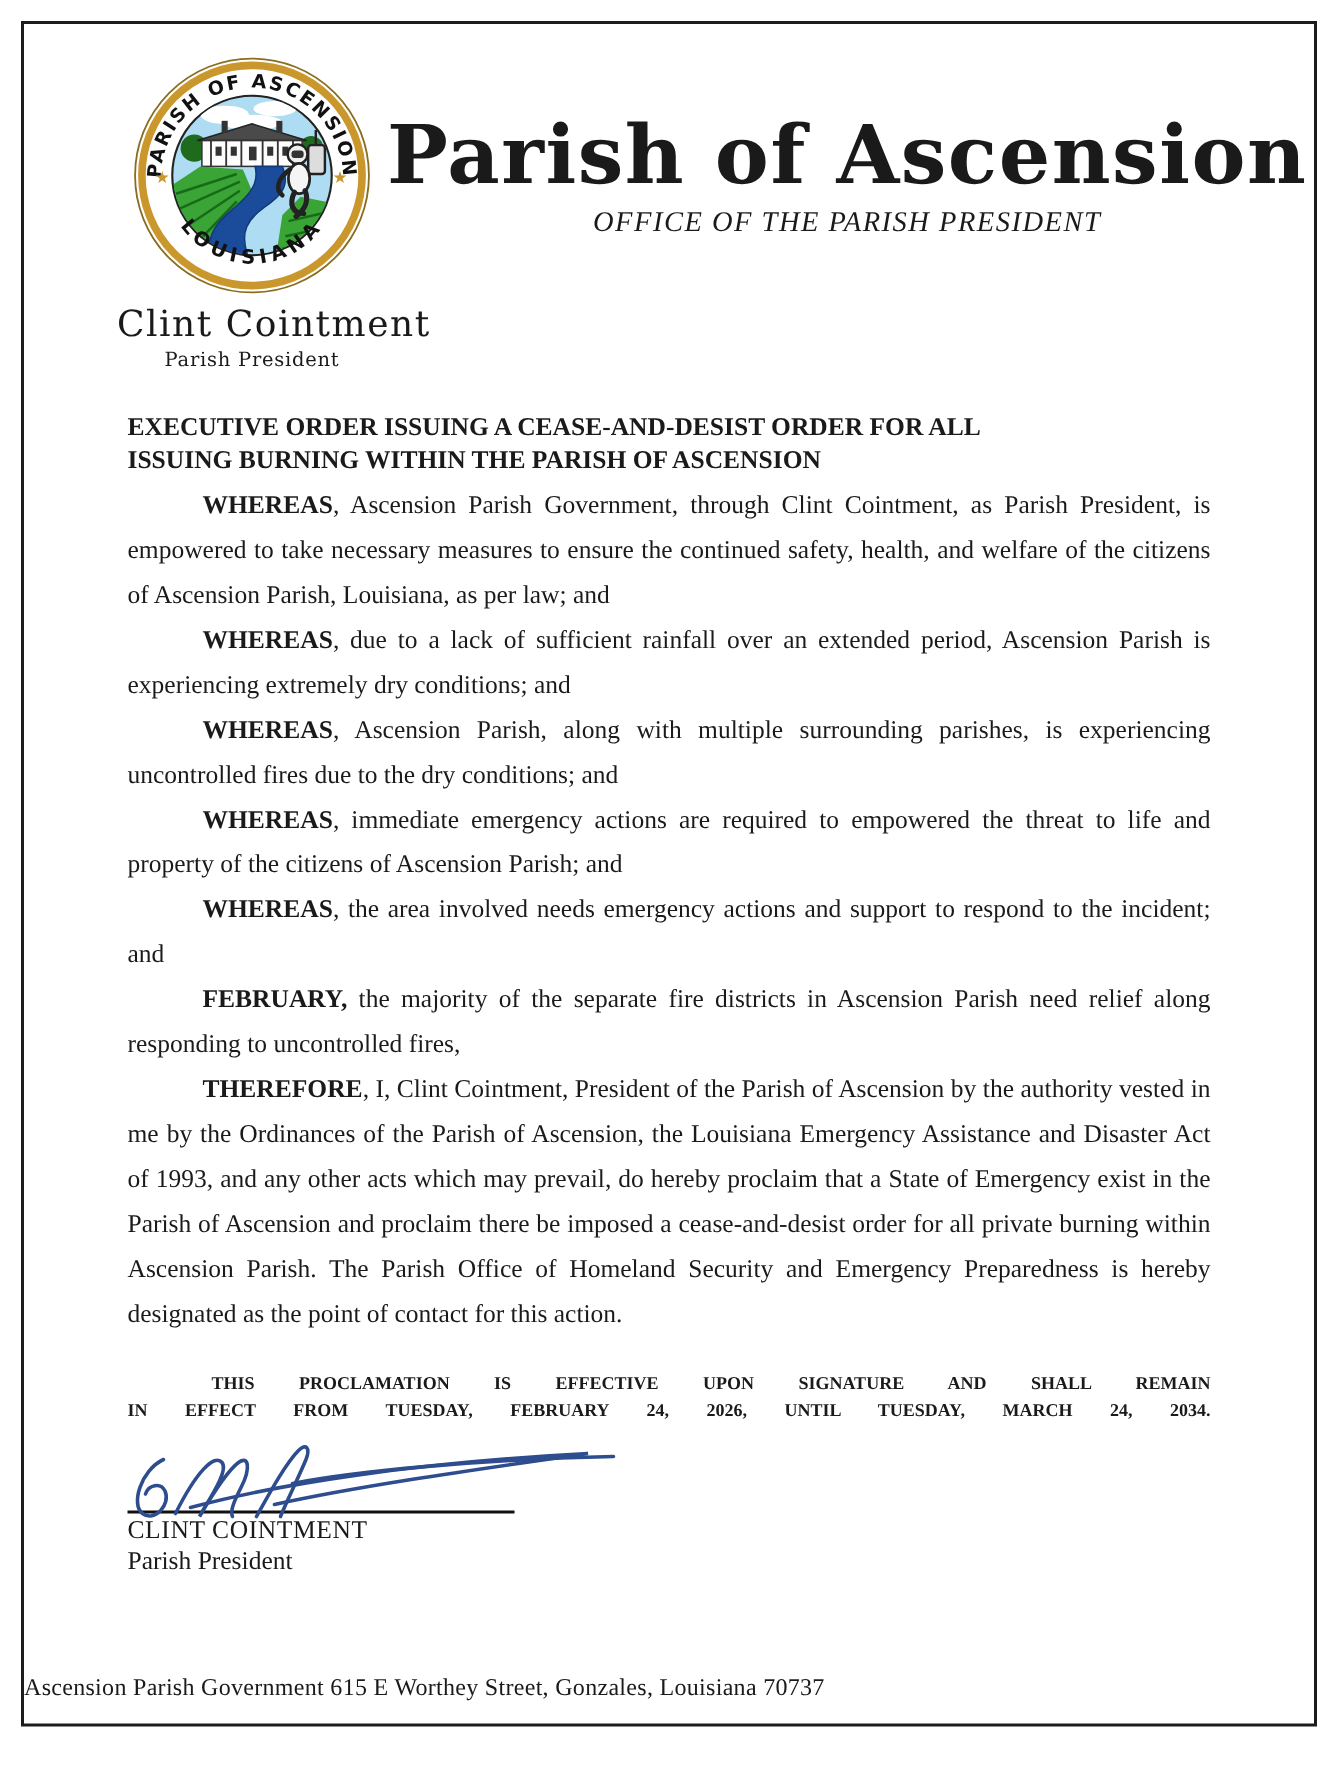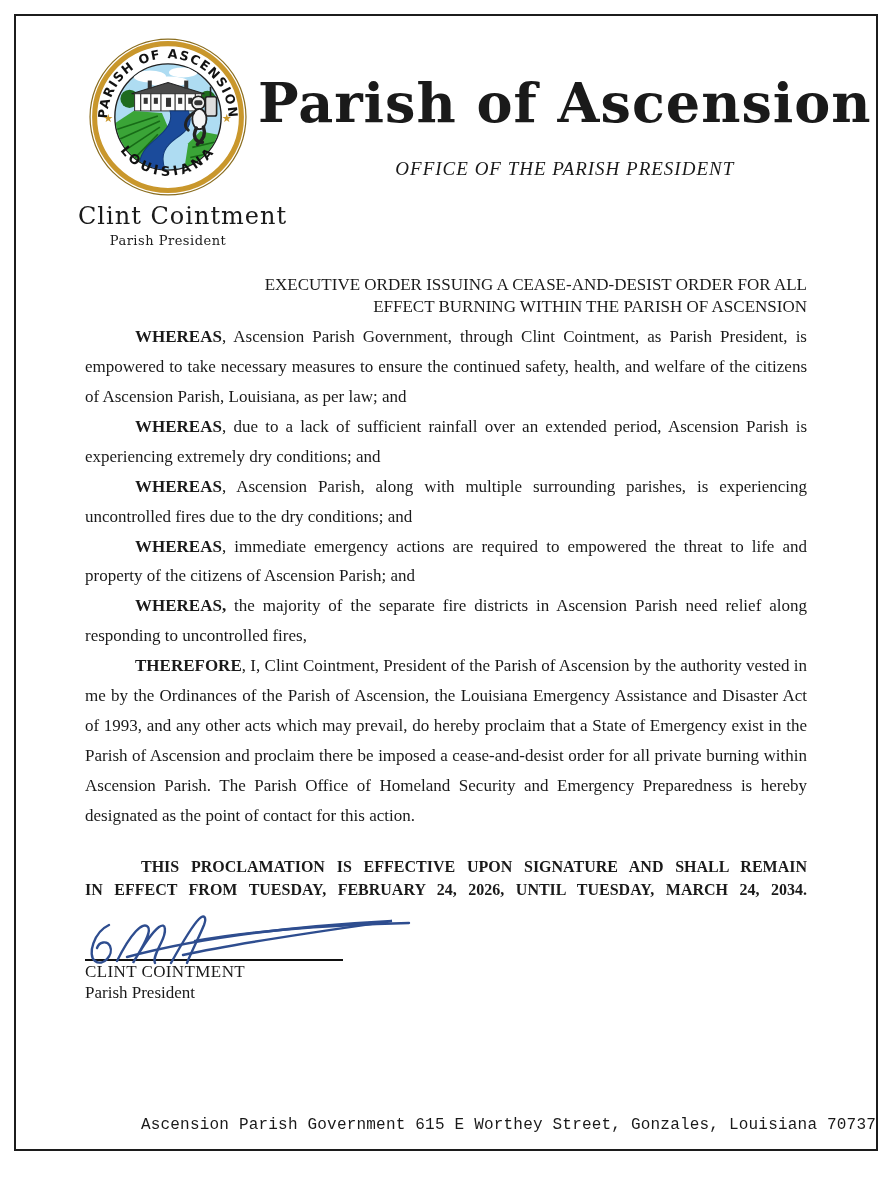--- a/index.html
+++ b/index.html
@@ -32,54 +32,54 @@
   }
   .title-col { flex: 1 1 auto; text-align: center; padding-top: 40px; }
   .org-name {
     font-family: "DejaVu Serif", serif;
     font-weight: 700; font-size: 54px; line-height: 1;
     letter-spacing: 1px; white-space: nowrap;
   }
   .office-line {
     font-family: "Liberation Serif", serif;
     font-style: italic; font-size: 19px; letter-spacing: 1px;
-    margin-top: 28px;
+    margin-top: 8px;
   }
 
   
   .main { padding: 0 69px; }
   .doc-title {
     margin-top: 26px;
-    font-size: 17px; font-weight: 400; text-align: right; line-height: 1.3;
+    font-size: 17px; font-weight: 700; text-align: left; line-height: 1.3;
   }
   .doc-title span { display: block; }
   .body-text { margin-top: 4px; }
   .body-text p {
     font-size: 17px; line-height: 1.76;
     text-align: justify; text-indent: 50px;
   }
   .proclamation {
     margin-top: 24px;
-    font-size: 16px; font-weight: 700; line-height: 1.45;
+    font-size: 12px; font-weight: 700; line-height: 1.45;
   }
   .proclamation .line { display: block; text-align: justify; text-align-last: justify; }
   .proclamation .line.indented { padding-left: 56px; }
 
   
   .signature-block { margin-top: 8px; }
   .signature-svg { display: block; margin-bottom: -14px; }
   .sig-rule { width: 258px; border-top: 2px solid #111; }
   .sig-name { font-size: 17px; letter-spacing: 0.4px; margin-top: 1px; }
   .sig-title { font-size: 17px; margin-top: 1px; }
 
   
   .footer {
     margin-top: auto; padding-bottom: 12px;
-    text-align: right;
-    font-family: Liberation Mono, monospace;
+    text-align: left;
+    font-family: Liberation Serif, serif;
     font-size: 16px; line-height: 1.45; letter-spacing: 0.2px;
   }
 </style>
 </head>
 <body>
 
 <div class="frame">
 
   <header class="header">
     <div class="seal-col">
@@ -171,29 +171,30 @@
 
     <div class="title-col">
       <div class="org-name">Parish of Ascension</div>
       <div class="office-line">OFFICE OF THE PARISH PRESIDENT</div>
     </div>
   </header>
 
   <main class="main">
     <h1 class="doc-title">
       <span>EXECUTIVE ORDER ISSUING A CEASE-AND-DESIST ORDER FOR ALL</span>
-      <span>EFFECT BURNING WITHIN THE PARISH OF ASCENSION</span>
+      <span>ISSUING BURNING WITHIN THE PARISH OF ASCENSION</span>
     </h1>
 
     <div class="body-text">
       <p><strong>WHEREAS</strong><span>, Ascension Parish Government, through Clint Cointment, as Parish President, is empowered to take necessary measures to ensure the continued safety, health, and welfare of the citizens of Ascension Parish, Louisiana, as per law; and</span></p>
       <p><strong>WHEREAS</strong><span>, due to a lack of sufficient rainfall over an extended period, Ascension Parish is experiencing extremely dry conditions; and</span></p>
       <p><strong>WHEREAS</strong><span>, Ascension Parish, along with multiple surrounding parishes, is experiencing uncontrolled fires due to the dry conditions; and</span></p>
       <p><strong>WHEREAS</strong><span>, immediate emergency actions are required to empowered the threat to life and property of the citizens of Ascension Parish; and</span></p>
-      <p><strong>WHEREAS,</strong><span> the majority of the separate fire districts in Ascension Parish need relief along responding to uncontrolled fires,</span></p>
+      <p><strong>WHEREAS</strong><span>, the area involved needs emergency actions and support to respond to the incident; and</span></p>
+      <p><strong>FEBRUARY,</strong><span> the majority of the separate fire districts in Ascension Parish need relief along responding to uncontrolled fires,</span></p>
       <p><strong>THEREFORE</strong><span>, I, Clint Cointment, President of the Parish of Ascension by the authority vested in me by the Ordinances of the Parish of Ascension, the Louisiana Emergency Assistance and Disaster Act of 1993, and any other acts which may prevail, do hereby proclaim that a State of Emergency exist in the Parish of Ascension and proclaim there be imposed a cease-and-desist order for all private burning within Ascension Parish. The Parish Office of Homeland Security and Emergency Preparedness is hereby designated as the point of contact for this action.</span></p>
     </div>
 
     <p class="proclamation">
       <span class="line indented">THIS PROCLAMATION IS EFFECTIVE UPON SIGNATURE AND SHALL REMAIN</span>
       <span class="line">IN EFFECT FROM TUESDAY, FEBRUARY 24, 2026, UNTIL TUESDAY, MARCH 24, 2034.</span>
     </p>
 
     <div class="signature-block">
       <svg class="signature-svg" width="330" height="64" viewBox="0 0 330 64">

